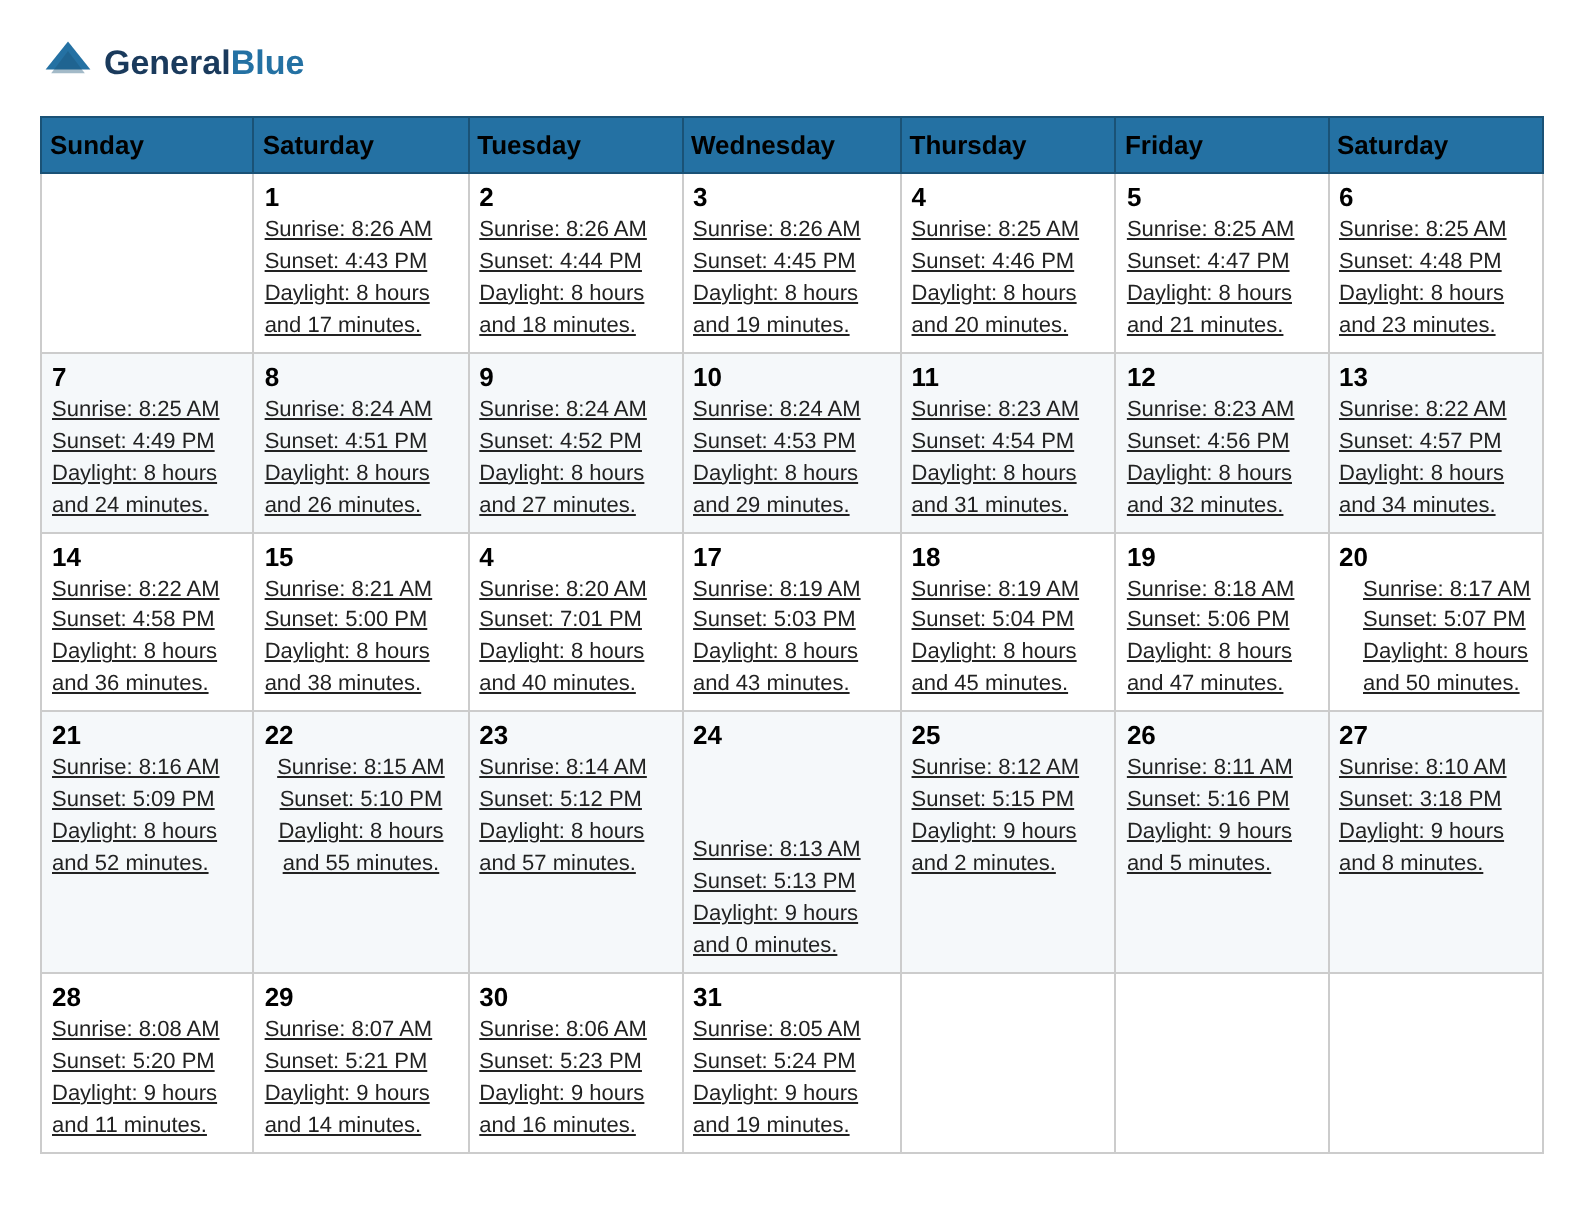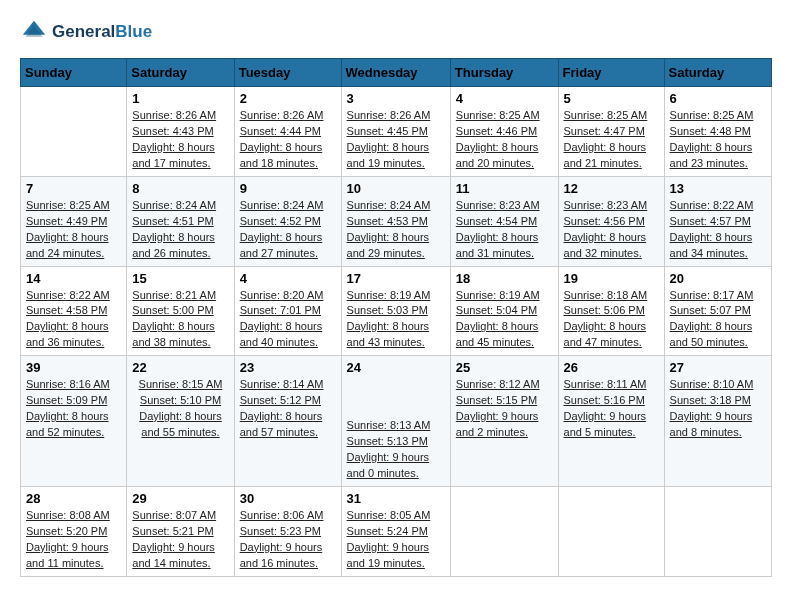--- a/index.html
+++ b/index.html
@@ -250,29 +250,29 @@
           </td>
           <td>
             <span class="day-num">19</span>
             <div class="day-info" style="white-space: pre-line;">Sunrise: 8:18 AM
 Sunset: 5:06 PM
 Daylight: 8 hours
 and 47 minutes.</div>
           </td>
           <td>
             <span class="day-num">20</span>
-            <div class="day-info" style="white-space: pre-line;">Sunrise: 8:17 AM
+            <div class="day-info" style="white-space: pre-line; margin-left: 12px;">Sunrise: 8:17 AM
 Sunset: 5:07 PM
 Daylight: 8 hours
 and 50 minutes.</div>
           </td>
         </tr>
         <tr>
           <td>
-            <span class="day-num">39</span>
+            <span class="day-num">21</span>
             <div class="day-info" style="white-space: pre-line;">Sunrise: 8:16 AM
 Sunset: 5:09 PM
 Daylight: 8 hours
 and 52 minutes.</div>
           </td>
           <td>
             <span class="day-num">22</span>
             <div class="day-info" style="white-space: pre-line; text-align: center;">Sunrise: 8:15 AM
 Sunset: 5:10 PM
 Daylight: 8 hours

